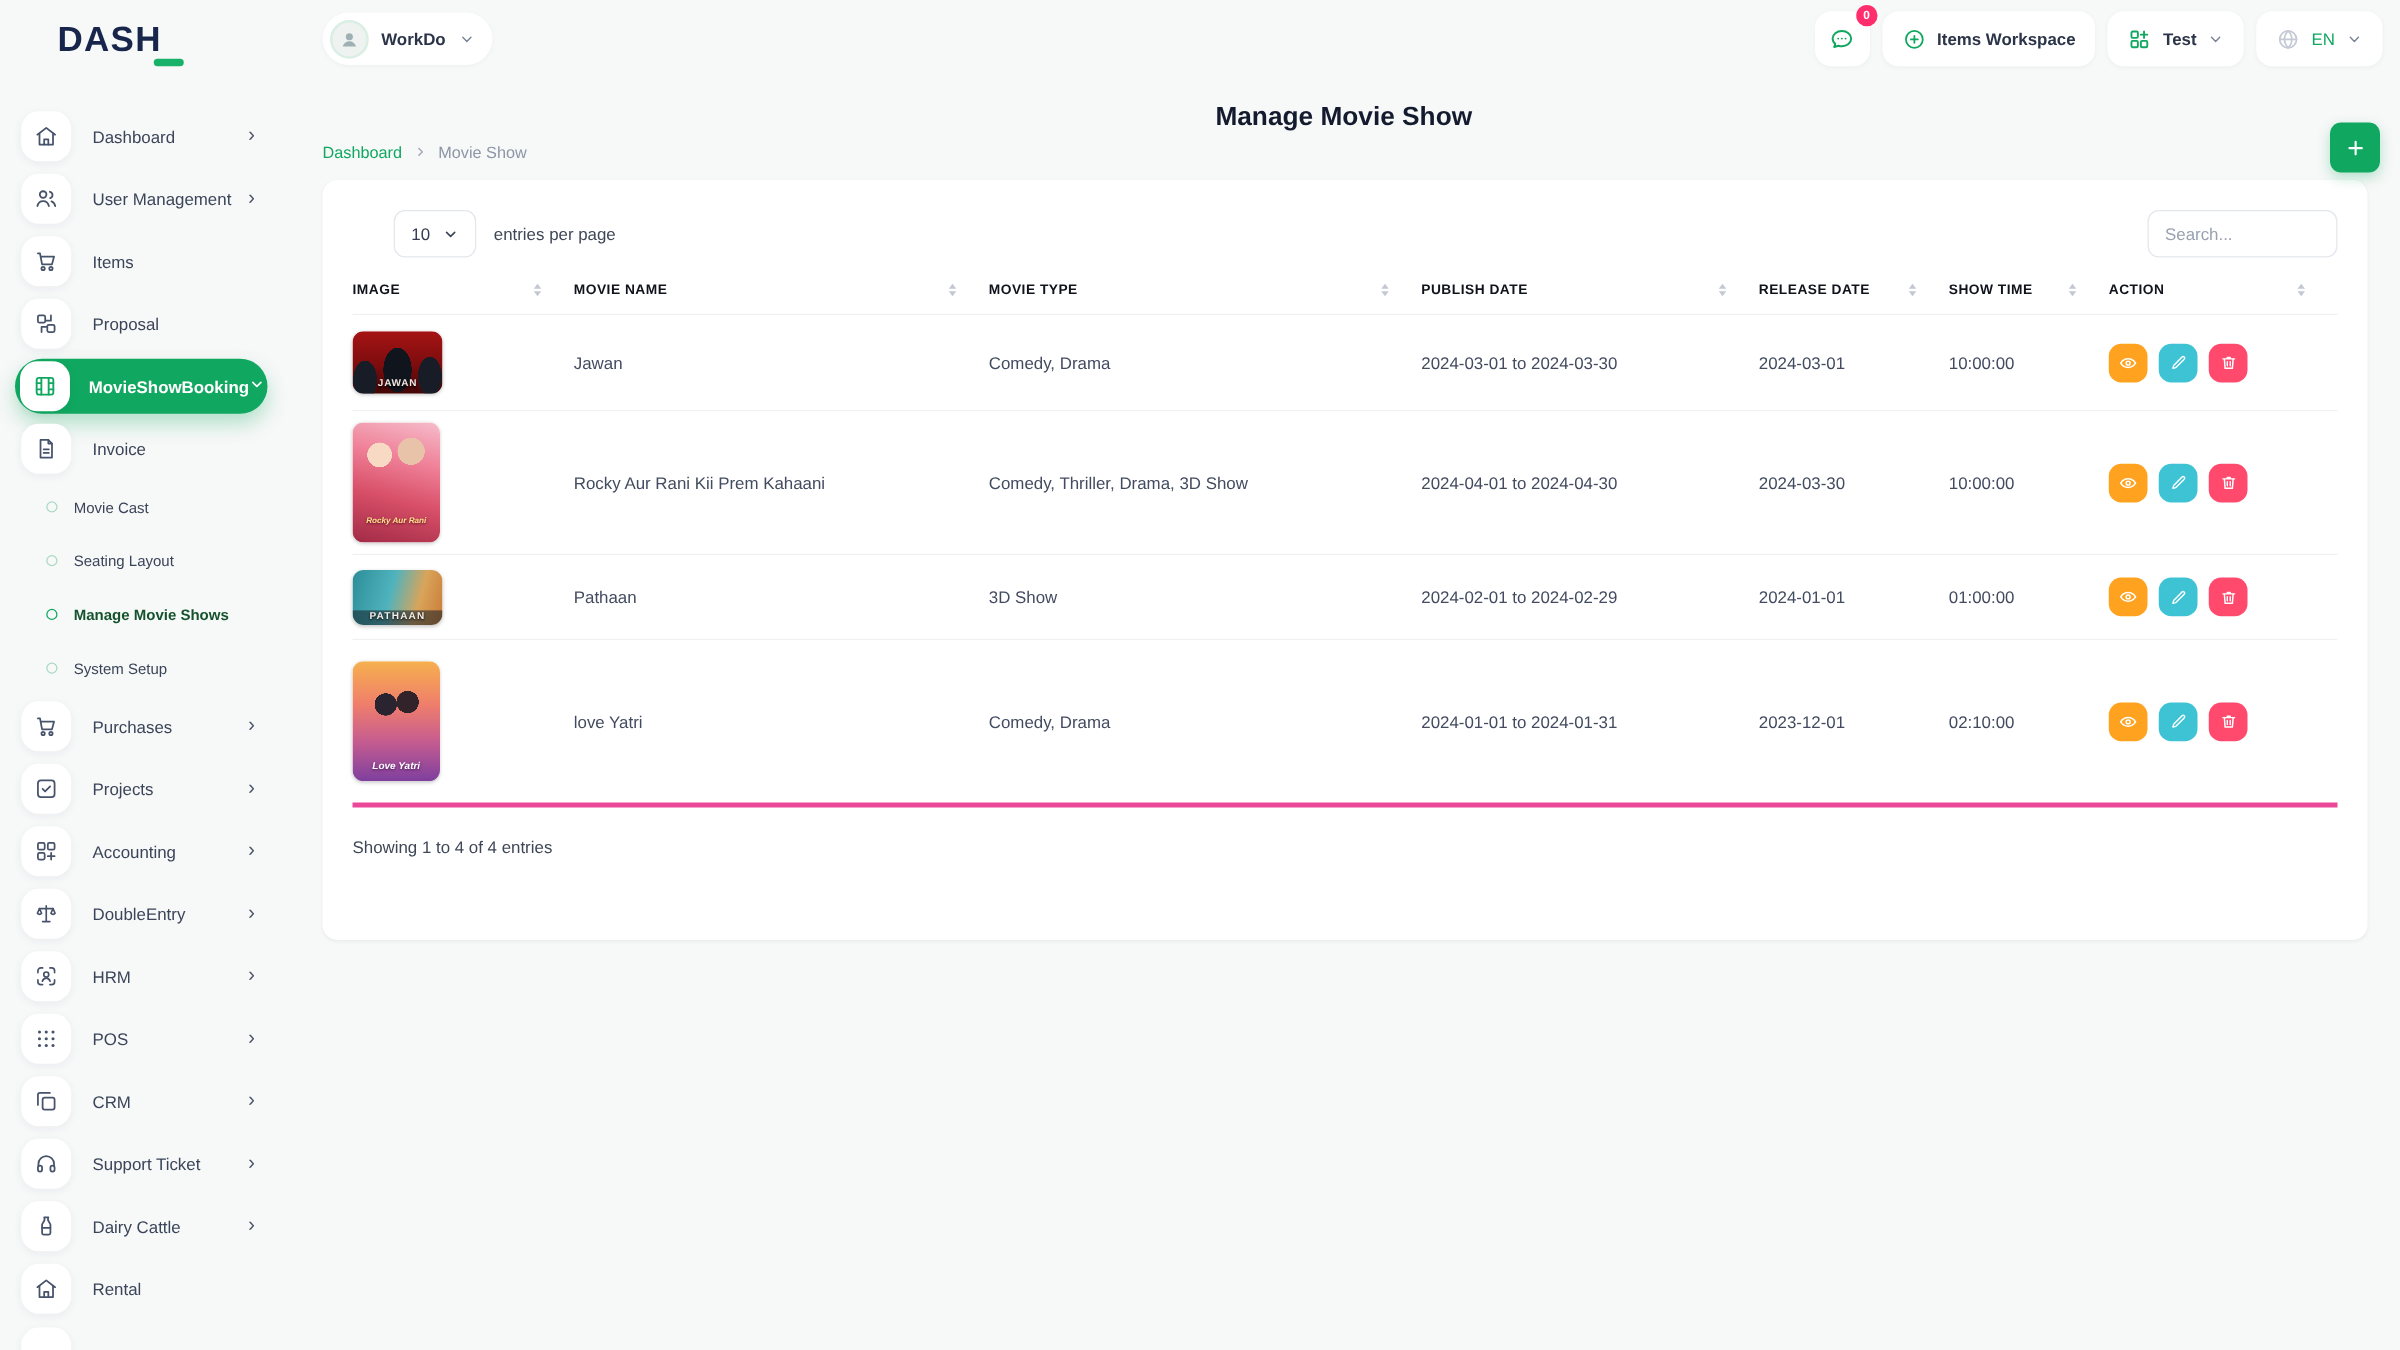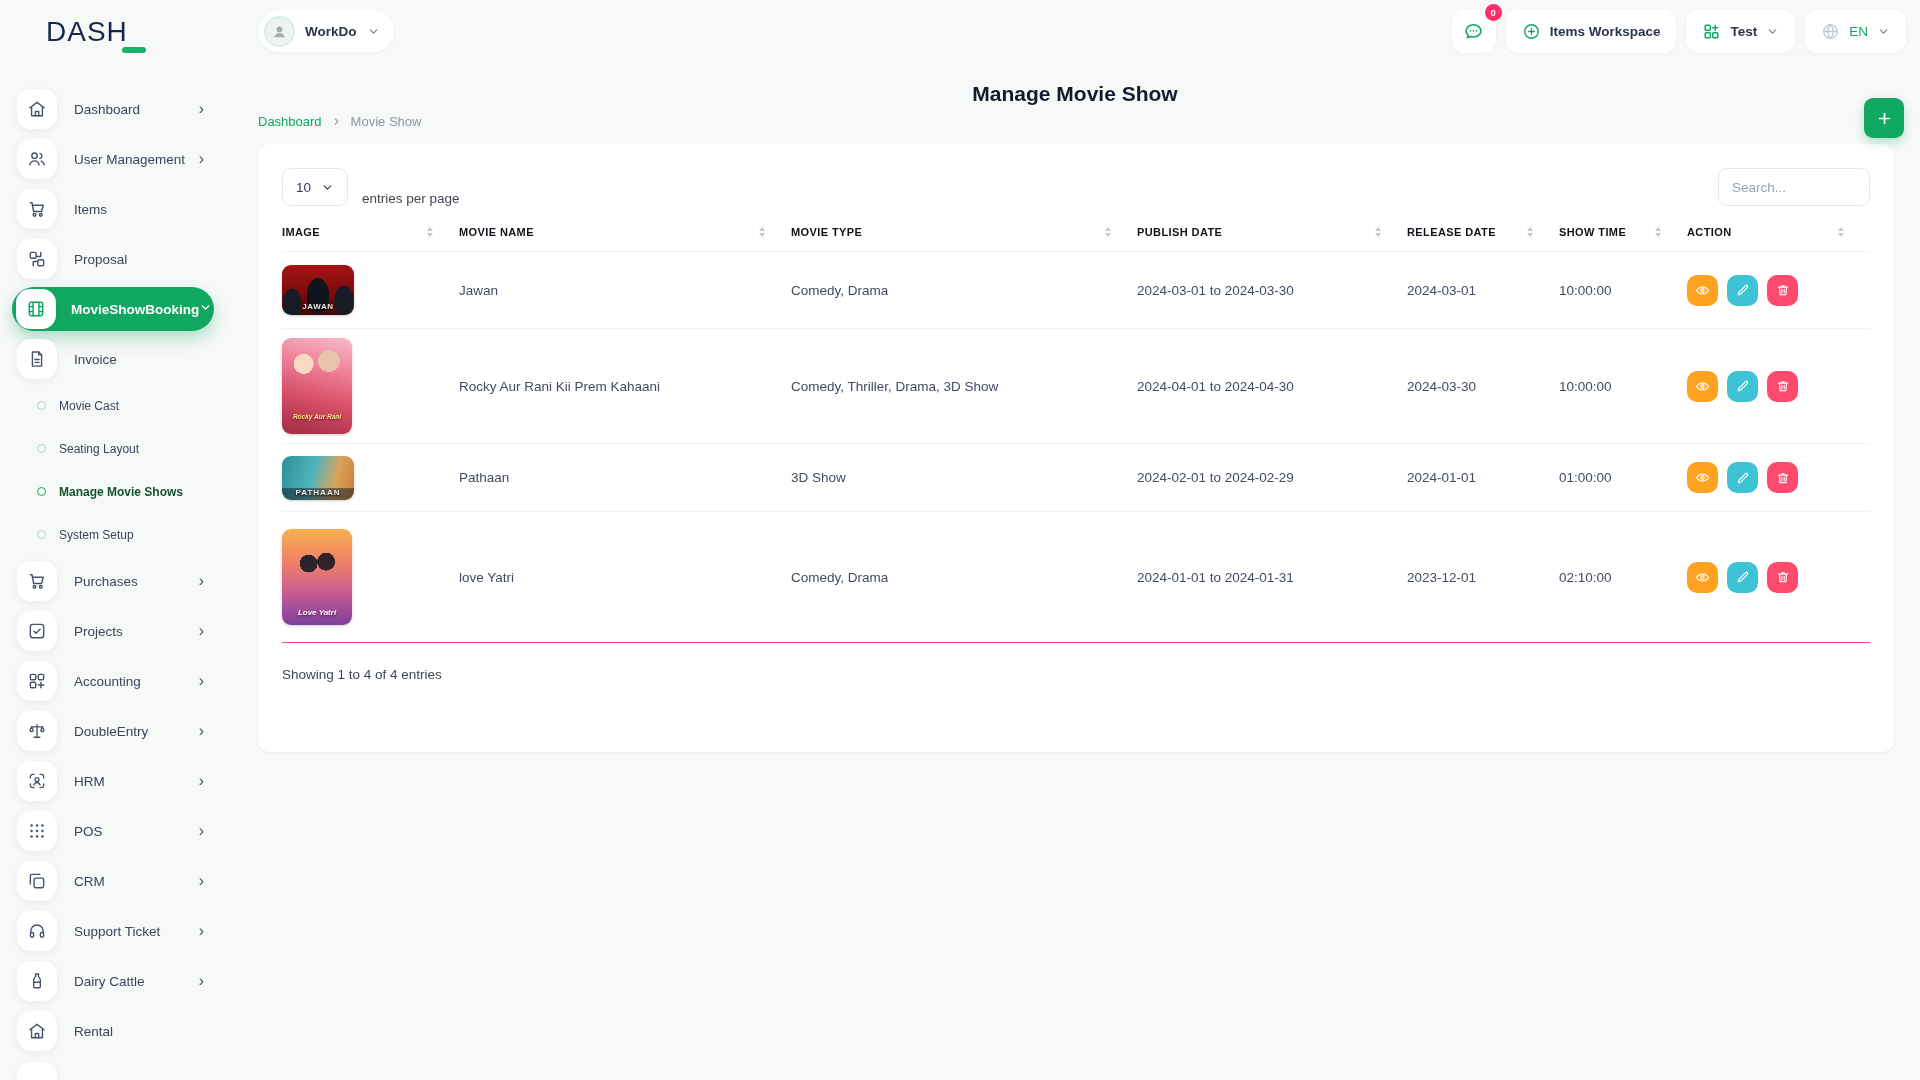--- a/index.html
+++ b/index.html
@@ -2,21 +2,21 @@
 <html><head>
 <meta charset="utf-8">
 <style>
   * { margin:0; padding:0; box-sizing:border-box; }
   html,body { width:1920px; height:1080px; overflow:hidden; background:#f7f8f8;
     font-family:"Liberation Sans", sans-serif; color:#3b4559; }
 
   
   .sidebar { position:absolute; left:0; top:0; width:230px; height:1080px; }
   .logo { position:absolute; left:46px; top:14px; height:36px; display:flex; align-items:center; cursor:pointer; }
-  .logo-text { font-size:28px; font-weight:400; letter-spacing:1px; color:#18264b; position:relative; }
+  .logo-text { font-size:28px; font-weight:700; letter-spacing:1px; color:#18264b; position:relative; }
   .logo-text .h-bar { position:absolute; right:-18px; top:15px; width:26px; height:6px; background:#18b16a; border-radius:3px; }
   .nav { position:absolute; top:84px; left:0; width:230px; }
   .nav-item { height:50px; display:flex; align-items:center; padding-left:17px; cursor:pointer; }
   .nav-ico { width:40px; height:40px; min-width:40px; border-radius:14px; background:#fff;
     display:flex; align-items:center; justify-content:center; box-shadow:0 2px 8px rgba(25,39,70,.06); }
   .nav-label { margin-left:17px; font-size:13.5px; font-weight:500; color:#3b4559; flex:1; }
   .nav-chev { margin-right:26px; color:#4a5568; font-size:16px; line-height:1; }
   .nav-item.active { background:#10a860; border-radius:26px; margin:3px 16px 3px 12px; height:44px; padding-left:4px;
     box-shadow:0 8px 16px rgba(16,168,96,.30); }
   .nav-item.active .nav-label { color:#fff; font-weight:700; margin-left:15px; }
@@ -53,42 +53,42 @@
   .crumbs { display:flex; align-items:center; gap:9px; font-size:13px; }
   .bc-home { color:#10a860; cursor:pointer; }
   .bc-cur { color:#8d96a6; }
   .add-btn { position:absolute; right:16px; top:36px; width:40px; height:40px; border:none;
     background:#10a860; border-radius:9px; cursor:pointer; display:flex; align-items:center;
     justify-content:center; box-shadow:0 4px 10px rgba(16,168,96,.3); }
 
   
   .card { margin:15px 26px 0 28px; background:#fff; border-radius:12px; padding:24px;
     height:608px; box-shadow:0 1px 3px rgba(15,23,42,.05); }
-  .controls { display:flex; align-items:flex-end; }
+  .controls { display:flex; align-items:center;margin-left:33px; }
   .pagesize { display:flex; align-items:center; gap:10px; border:1px solid #e4e7ec; border-radius:9px;
     height:38px; padding:0 13px; font-size:13.5px; color:#333c50; cursor:pointer; background:#fff; }
   .entries-label { margin-left:14px; font-size:13.5px; color:#3f4757; }
   .search { margin-left:auto; width:152px; height:38px; border:1px solid #e4e7ec; border-radius:9px;
     padding:0 13px; font-size:13.5px; color:#333c50; outline:none; font-family:inherit; }
   .search::placeholder { color:#98a1b0; }
   .grid { display:grid; grid-template-columns:177px 332px 346px 270px 152px 128px 1fr; align-items:center; }
   .thead { padding:20px 0 13px; }
   .th { display:flex; align-items:center; justify-content:space-between; padding-right:26px;
     font-size:11px; font-weight:800; letter-spacing:.4px; color:#10131c; cursor:pointer; }
   .sort { display:flex; flex-direction:column; gap:2.5px; }
   .sort i { display:block; width:0; height:0; border-left:3.5px solid transparent; border-right:3.5px solid transparent; }
   .sort .up { border-bottom:4.5px solid #c3c8d2; }
   .sort .dn { border-top:4.5px solid #c3c8d2; }
   .trow { border-top:1px solid #f0f1f4; font-size:13.5px; color:#424b5f; }
   .r1 { height:77px; } .r2 { height:115px; } .r3 { height:68px; } .r4 { height:131px; }
   .actions { display:flex; gap:9px; }
   .abtn { width:31px; height:31px; border:none; border-radius:10px; cursor:pointer;
     display:flex; align-items:center; justify-content:center; }
   .abtn.view { background:#ffa21f; } .abtn.edit { background:#3ec3d4; } .abtn.del { background:#ff4a6d; }
-  .tfoot { border-top:1px solid #ec4899; padding-top:24px; font-size:13.5px; color:#3f4757; }
+  .tfoot { border-top:4px solid #ec4899; padding-top:24px; font-size:13.5px; color:#3f4757; }
 
   
   .poster { border-radius:9px; overflow:hidden; display:flex; align-items:flex-end;
     justify-content:center; box-shadow:0 1px 3px rgba(0,0,0,.2); }
   .p-jawan { width:72px; height:50px;
     background:
       radial-gradient(ellipse 16px 26px at 14% 78%, #171c26 59%, transparent 60%),
       radial-gradient(ellipse 19px 30px at 50% 62%, #10141d 59%, transparent 60%),
       radial-gradient(ellipse 16px 26px at 86% 72%, #171c26 59%, transparent 60%),
       linear-gradient(180deg,#a61414 0%,#7c0c0e 55%,#420606 100%); }

